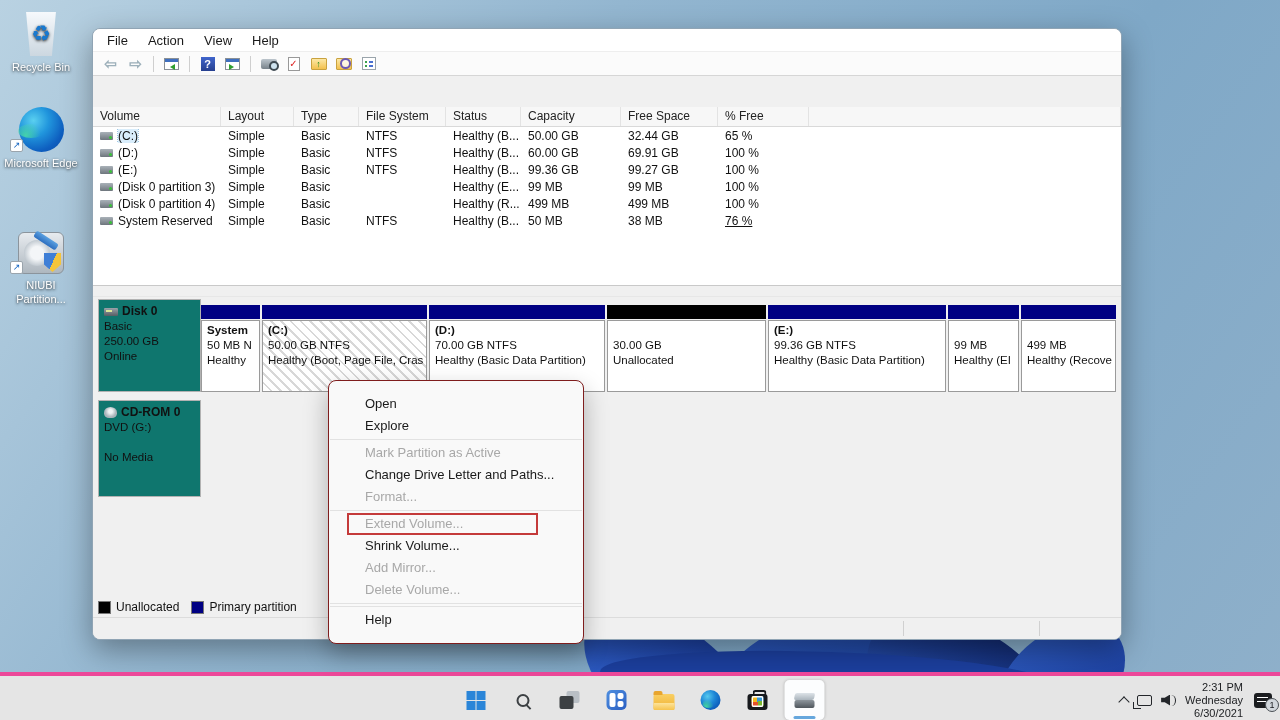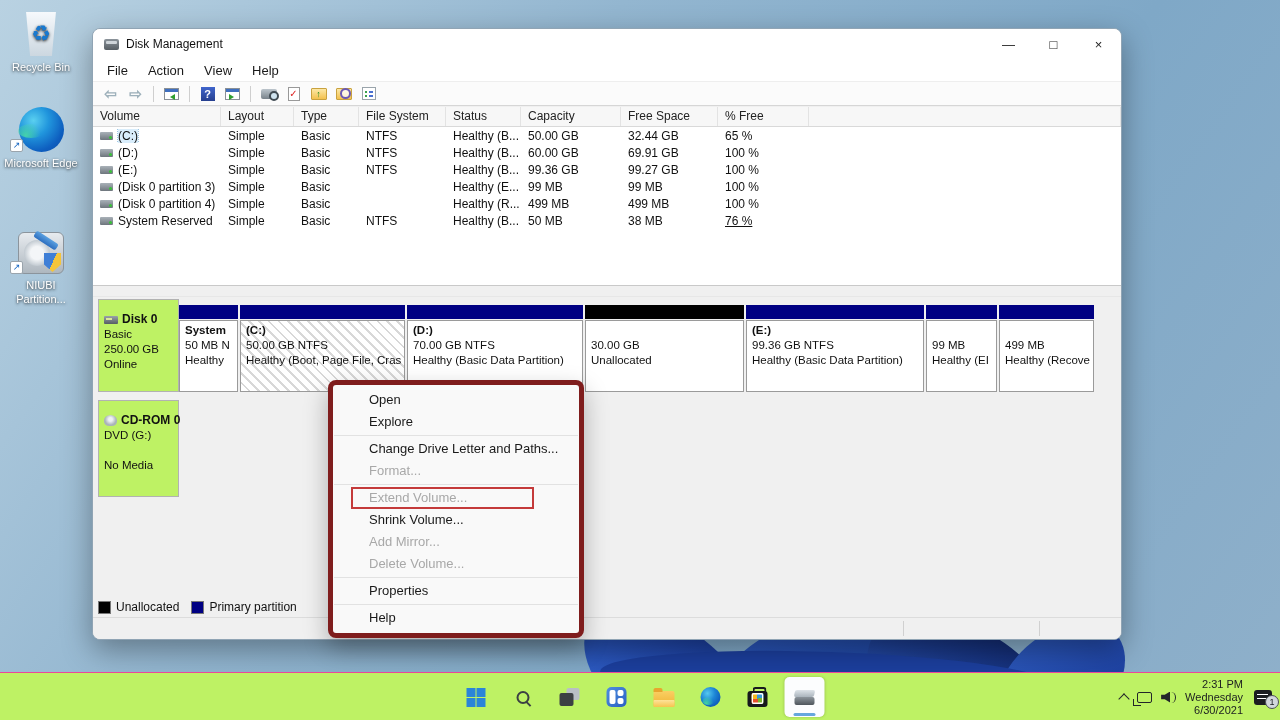--- a/index.html
+++ b/index.html
@@ -74,21 +74,21 @@
   .lv-h{padding:2px 4px 0 7px;border-right:1px solid #e3e3e3;flex:none;white-space:nowrap;overflow:hidden}
   .lv-row{display:flex;height:17px;font-size:12px;color:#111;align-items:center}
   .lv-cell{padding:0 4px 0 7px;flex:none;white-space:nowrap;overflow:hidden;display:flex;align-items:center;gap:5px}
   .vol-ic{width:13px;height:8px;background:linear-gradient(#a9b1b8,#6e767d);border-radius:1px;position:relative;flex:none}
   .vol-ic::after{content:"";position:absolute;right:1px;bottom:1px;width:3px;height:3px;border-radius:50%;background:#39c239}
   .sel{background:#d9edfb;outline:1px dotted #9ec7e4}
 
   
   .graphic{position:absolute;left:0;top:267px;width:100%;height:300px;background:#f0f0f0;border-top:1px solid #e7e7e7}
   .gv-row{position:absolute;left:5px;right:3px;display:flex}
-  .gv-panel{width:81px;flex:none;border:1px solid #b2b2b2;background:#bef264;padding:12px 5px;font-size:11.5px;line-height:15px;color:#111}
+  .gv-panel{width:103px;flex:none;border:1px solid #b2b2b2;background:#0f766e;padding:4px 5px;font-size:11.5px;line-height:15px;color:#111}
   .gv-title{font-weight:bold;font-size:12px;display:flex;align-items:center;gap:4px;white-space:nowrap}
   .hd-ic{width:14px;height:8px;background:linear-gradient(#9aa2a9,#565e64);border-radius:1px;flex:none;position:relative}
   .hd-ic::after{content:"";position:absolute;left:2px;top:2px;width:6px;height:2px;background:#d9e899}
   .cd-ic{width:13px;height:11px;background:radial-gradient(circle at 50% 40%,#eef2f4 20%,#aab3ba 60%);border-radius:50% 50% 40% 40%;flex:none}
   .blocks{display:flex;margin-left:0;flex:1}
   .block{flex:none;margin-right:2px}
   .bar{height:14px;background:#000082;margin-top:6px}
   .bar.unalloc{background:#000}
   .bbox{margin-top:1px;height:72px;background:#fff;border:1px solid #9a9a9a;padding:2px 5px;
         font-size:11.5px;line-height:15px;white-space:nowrap;overflow:hidden;color:#111}
@@ -96,30 +96,30 @@
   .btitle{font-weight:bold;min-height:15px}
 
   .legend{position:absolute;left:5px;top:569px;height:18px;display:flex;align-items:center;gap:12px;font-size:12px;color:#111}
   .leg-item{display:flex;align-items:center;gap:5px}
   .swatch{width:13px;height:13px;border:1px solid #777;flex:none}
   .statusbar{position:absolute;left:0;bottom:0;width:100%;height:22px;background:#f0f0f0;border-top:1px solid #dcdcdc}
   .sb-div{position:absolute;top:3px;bottom:3px;width:1px;background:#d0d0d0}
 
   
   .ctx{position:absolute;left:328px;top:380px;width:256px;z-index:6;background:#f9f9f9;
-       border:5px solid #7f1d1d;border-radius:8px;box-shadow:0 10px 24px rgba(0,0,0,.28);
-       padding:4px 0;font-size:13px}
+       border:1px solid #7f1d1d;border-radius:8px;box-shadow:0 10px 24px rgba(0,0,0,.28);
+       padding:12px 0;font-size:13px}
   .ctx-item{height:22px;line-height:22px;padding-left:36px;color:#1a1a1a;position:relative;white-space:nowrap}
   .ctx-item.disabled{color:#a8a8a8}
   .ctx-sep{height:1px;background:#e2e2e2;margin:2px 1px}
   .ctx-item.highlighted::after{content:"";position:absolute;left:18px;right:45px;top:0;bottom:0;border:2px solid #c43a3a}
 
   
-  .taskbar{position:absolute;left:0;bottom:0;width:1280px;height:48px;background:#bef264;
-           border-top:1px solid #ec4899;z-index:5}
+  .taskbar{position:absolute;left:0;bottom:0;width:1280px;height:48px;background:#e5e5e5;
+           border-top:4px solid #ec4899;z-index:5}
   .tk-center{position:absolute;left:50%;top:4px;transform:translateX(-50%);display:flex;gap:7px}
   .task-btn{width:40px;height:40px;border-radius:5px;display:flex;align-items:center;justify-content:center;position:relative}
   .task-btn.active{background:#fcfdfe;box-shadow:0 0 3px rgba(0,0,0,.18)}
   .task-btn.active::after{content:"";position:absolute;bottom:1px;left:50%;transform:translateX(-50%);
            width:22px;height:3px;border-radius:2px;background:#66a7dd}
   .ic-start{width:19px;height:19px;display:grid;grid-template-columns:9px 9px;grid-template-rows:9px 9px;gap:1px}
   .ic-start i{background:#2a85d8}
   .ic-search{width:13px;height:13px;border:2px solid #3c4043;border-radius:50%;position:relative}
   .ic-search::after{content:"";position:absolute;right:-4px;bottom:-3px;width:6px;height:2px;background:#3c4043;transform:rotate(45deg)}
   .ic-task{width:20px;height:18px;position:relative}
@@ -185,29 +185,20 @@
       <div class="niubi">
       <div class="pencil"></div>
         <div class="shield"></div>
       </div>
     <div class="shortcut">↗</div>
     </div>
   <div>NIUBI Partition...</div>
 </div>
 
 <div class="window">
-  <div class="titlebar">
-    <div class="app-icon"></div>
-    <div class="title-text">Disk Management</div>
-    <div class="win-controls" id="win-controls">
-        <div class="win-btn">—</div>
-        <div class="win-btn">□</div>
-        <div class="win-btn">×</div>
-      </div>
-  </div>
   <div class="menubar" id="menubar">
       <div class="menu-item">File</div>
       <div class="menu-item">Action</div>
       <div class="menu-item">View</div>
       <div class="menu-item">Help</div>
     </div>
   <div class="toolbar" id="toolbar">
       <div class="tb-btn">
         <span class="i-arrow">⇦</span>
       </div>
@@ -433,29 +424,29 @@
   <div class="statusbar">
     <div class="sb-div" style="left:810px"></div>
     <div class="sb-div" style="left:946px"></div>
   </div>
 </div>
 
 <div class="ctx" id="ctx">
     <div class="ctx-item">Open</div>
     <div class="ctx-item">Explore</div>
     <div class="ctx-sep"></div>
+    <div class="ctx-item disabled">Mark Partition as Active</div>
     <div class="ctx-item">Change Drive Letter and Paths...</div>
     <div class="ctx-item disabled">Format...</div>
     <div class="ctx-sep"></div>
     <div class="ctx-item disabled highlighted">Extend Volume...</div>
     <div class="ctx-item">Shrink Volume...</div>
     <div class="ctx-item disabled">Add Mirror...</div>
     <div class="ctx-item disabled">Delete Volume...</div>
     <div class="ctx-sep"></div>
-    <div class="ctx-item">Properties</div>
     <div class="ctx-sep"></div>
     <div class="ctx-item">Help</div>
   </div>
 
 <div class="taskbar">
   <div class="tk-center" id="tk-center">
       <div class="task-btn">
         <div class="ic-start">
           <i></i>
           <i></i>

